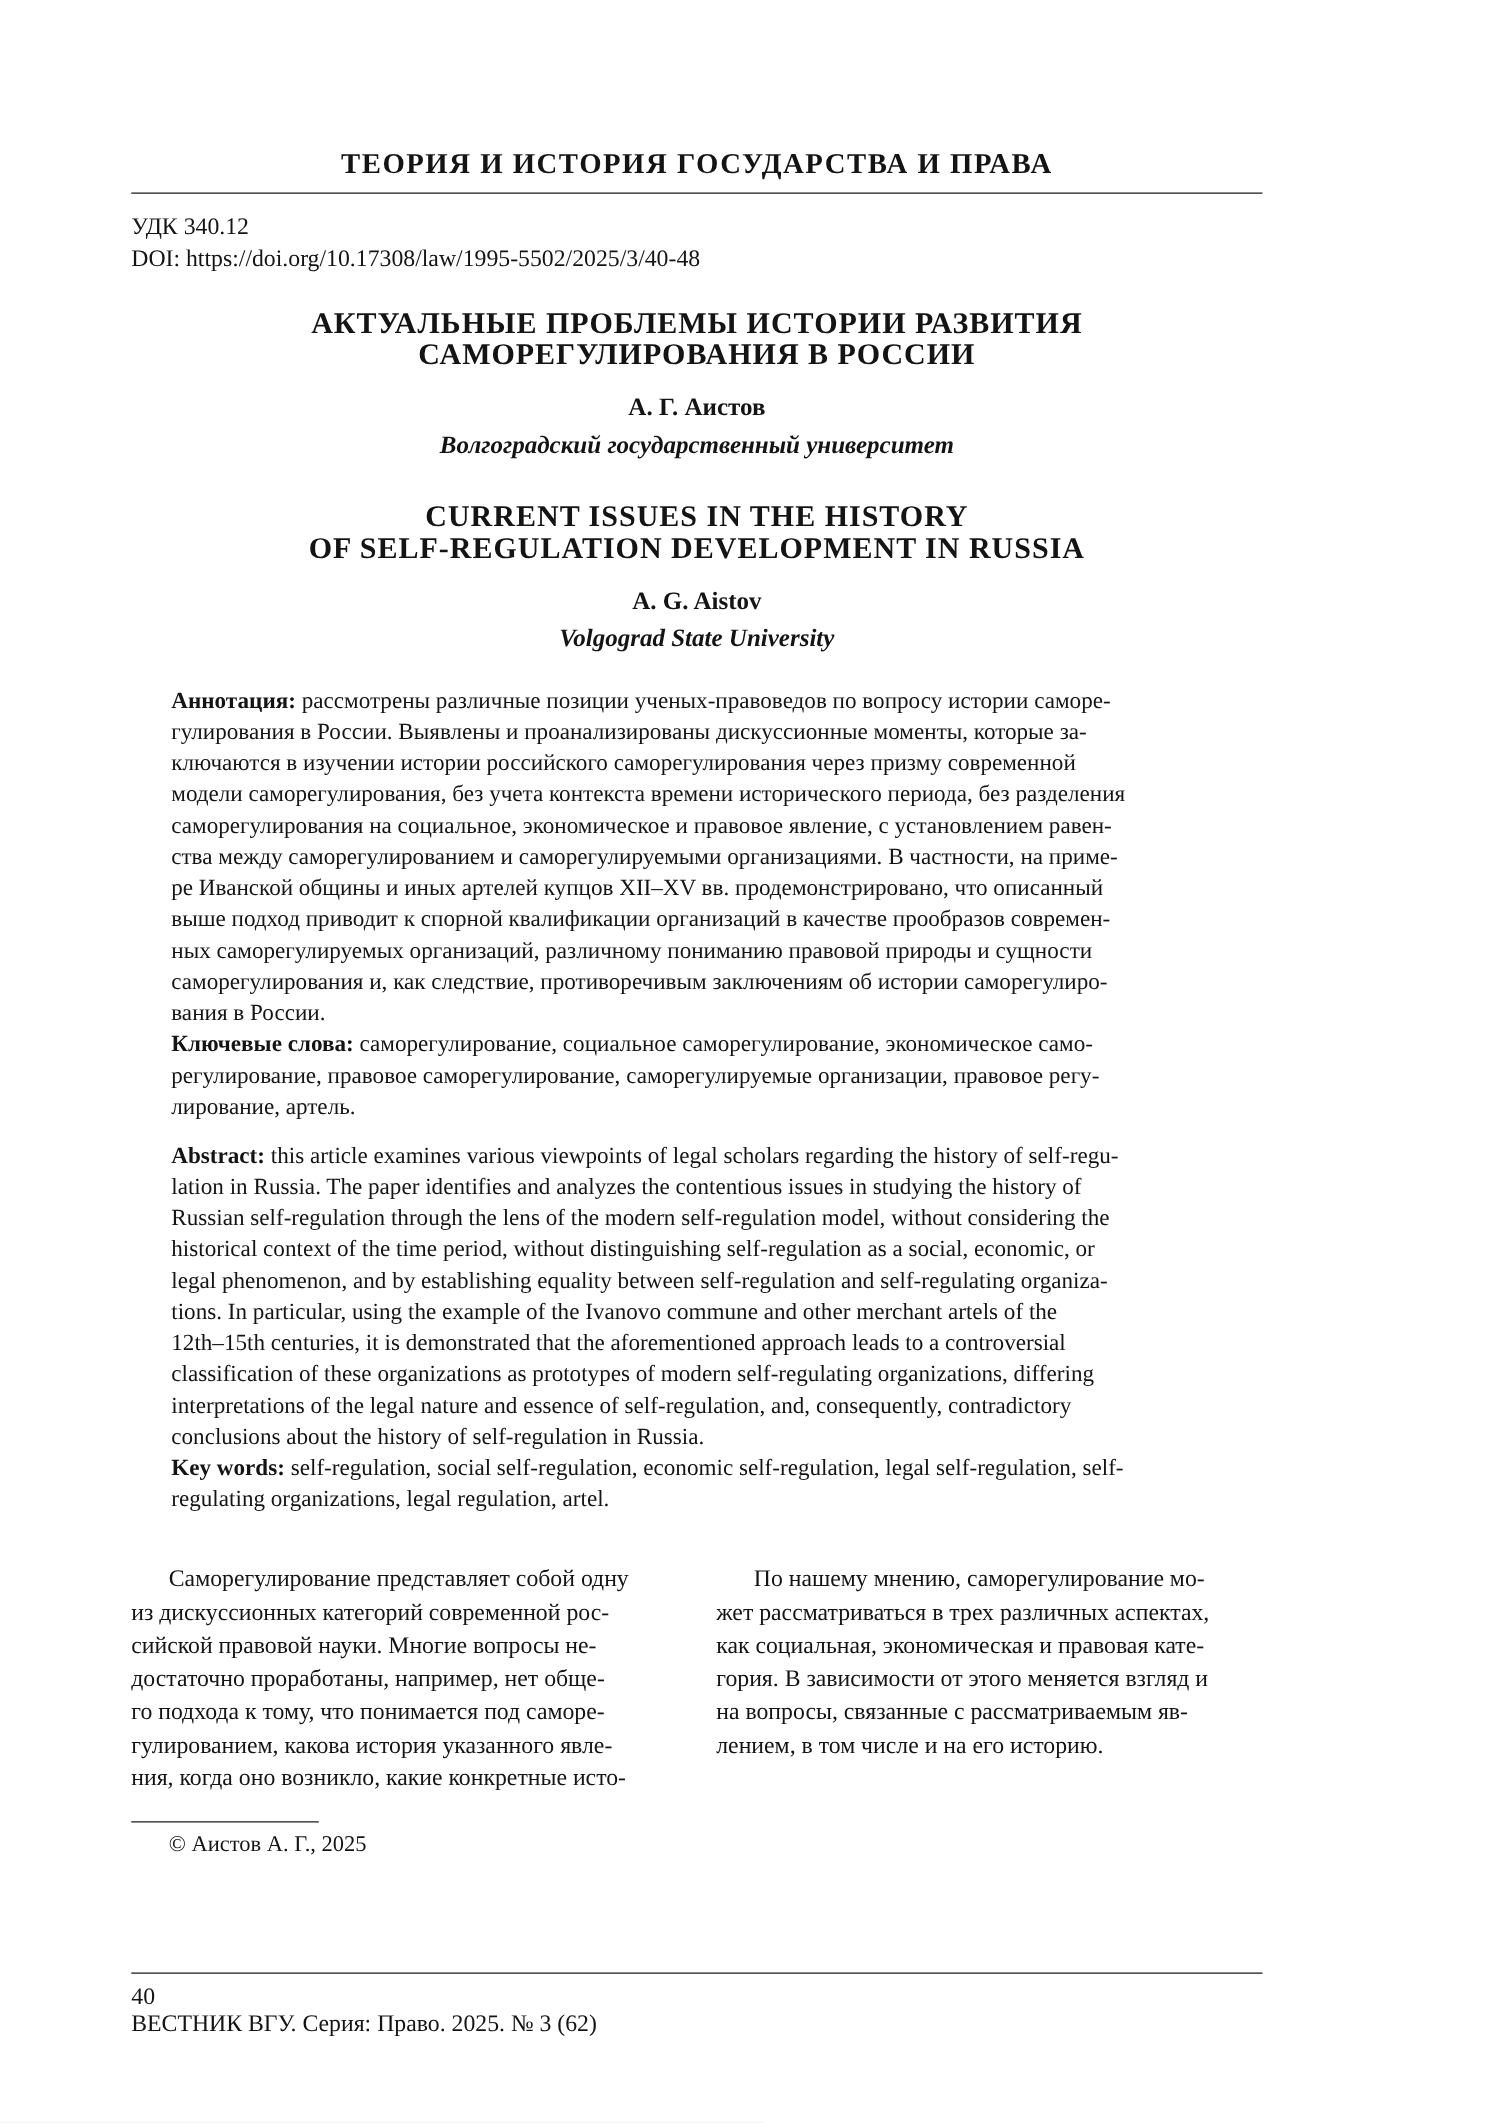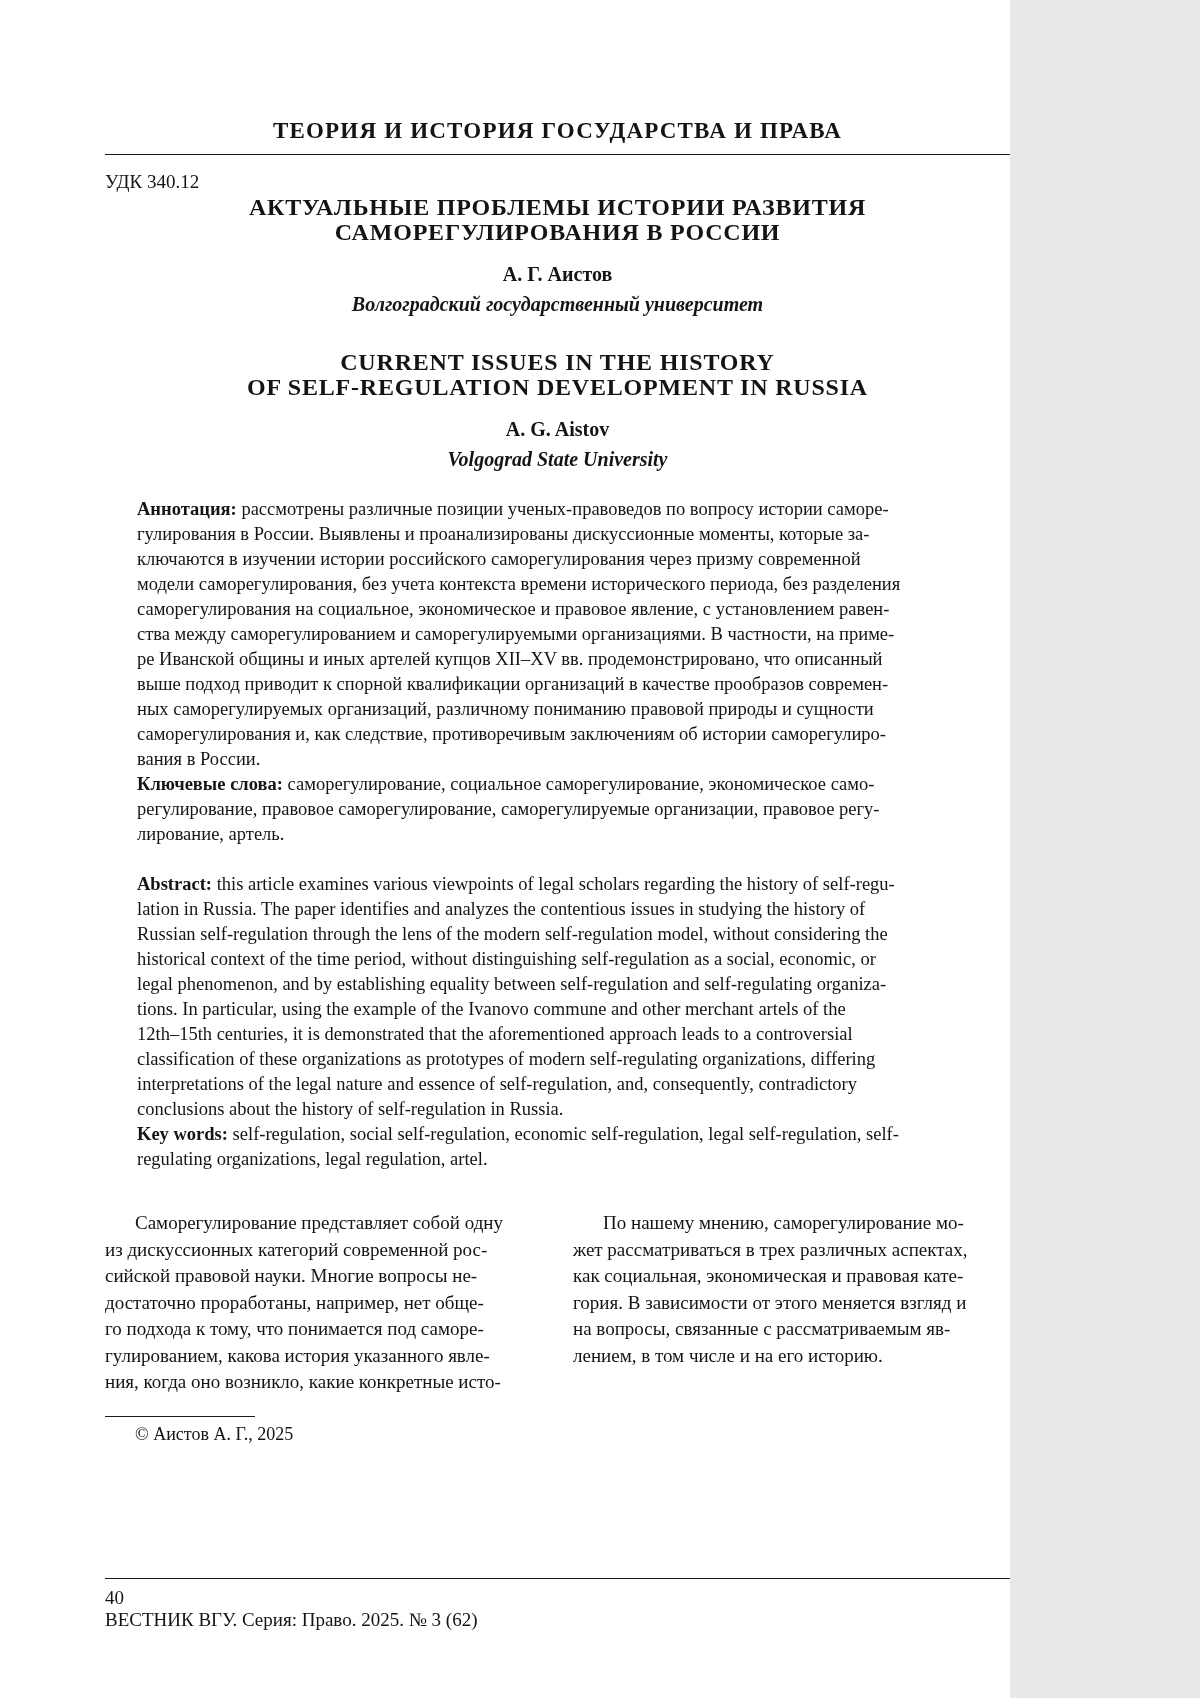--- a/index.html
+++ b/index.html
@@ -1,20 +1,20 @@
 <!DOCTYPE html>
 <html lang="ru"><head>
 <meta charset="utf-8">
 <style>
   * { margin: 0; padding: 0; box-sizing: border-box; }
   html, body { background: #e8e8e8; }
   body { font-family: "Liberation Serif", "DejaVu Serif", serif; color: #141414; }
   .page {
     position: relative;
-    width: 1010px;
+    width: 1200px;
     height: 1698px;
     background: #ffffff;
     overflow: hidden;
   }
   .content {
     position: absolute;
     left: 105px;
     top: 118px;
     width: 905px;
   }
@@ -59,21 +59,21 @@
   }
   .affiliation.last { margin-bottom: 26px; text-align: center; }
   .abstract-block {
     font-size: 18.5px;
     line-height: 25px;
     white-space: pre-line;
     padding-left: 32px;
     text-align: left;
   }
   .abstract-block .label { font-weight: bold; }
-  .gap-before { margin-top: 25px; }
+  .gap-before { margin-top: 14px; }
   .columns {
     display: flex;
     gap: 31px;
     margin-top: 38px;
   }
   .col { width: 437px; }
   .para {
     font-size: 19px;
     line-height: 26.5px;
     white-space: pre-line;
@@ -107,20 +107,21 @@
 </head>
 <body>
 
 <div class="page">
   <div class="content">
 
     <div class="section-header">ТЕОРИЯ И ИСТОРИЯ ГОСУДАРСТВА И ПРАВА</div>
     <hr class="header-rule">
 
     <div class="udc">УДК 340.12</div>
+    <div class="doi">DOI: https://doi.org/10.17308/law/1995-5502/2025/3/40-48</div>
 
     <h1 class="title">АКТУАЛЬНЫЕ ПРОБЛЕМЫ ИСТОРИИ РАЗВИТИЯ
 САМОРЕГУЛИРОВАНИЯ В РОССИИ</h1>
     <div class="author">А. Г. Аистов</div>
     <div class="affiliation">Волгоградский государственный университет</div>
 
     <h1 class="title">CURRENT ISSUES IN THE HISTORY
 OF SELF-REGULATION DEVELOPMENT IN RUSSIA</h1>
     <div class="author">A. G. Aistov</div>
     <div class="affiliation last">Volgograd State University</div>

